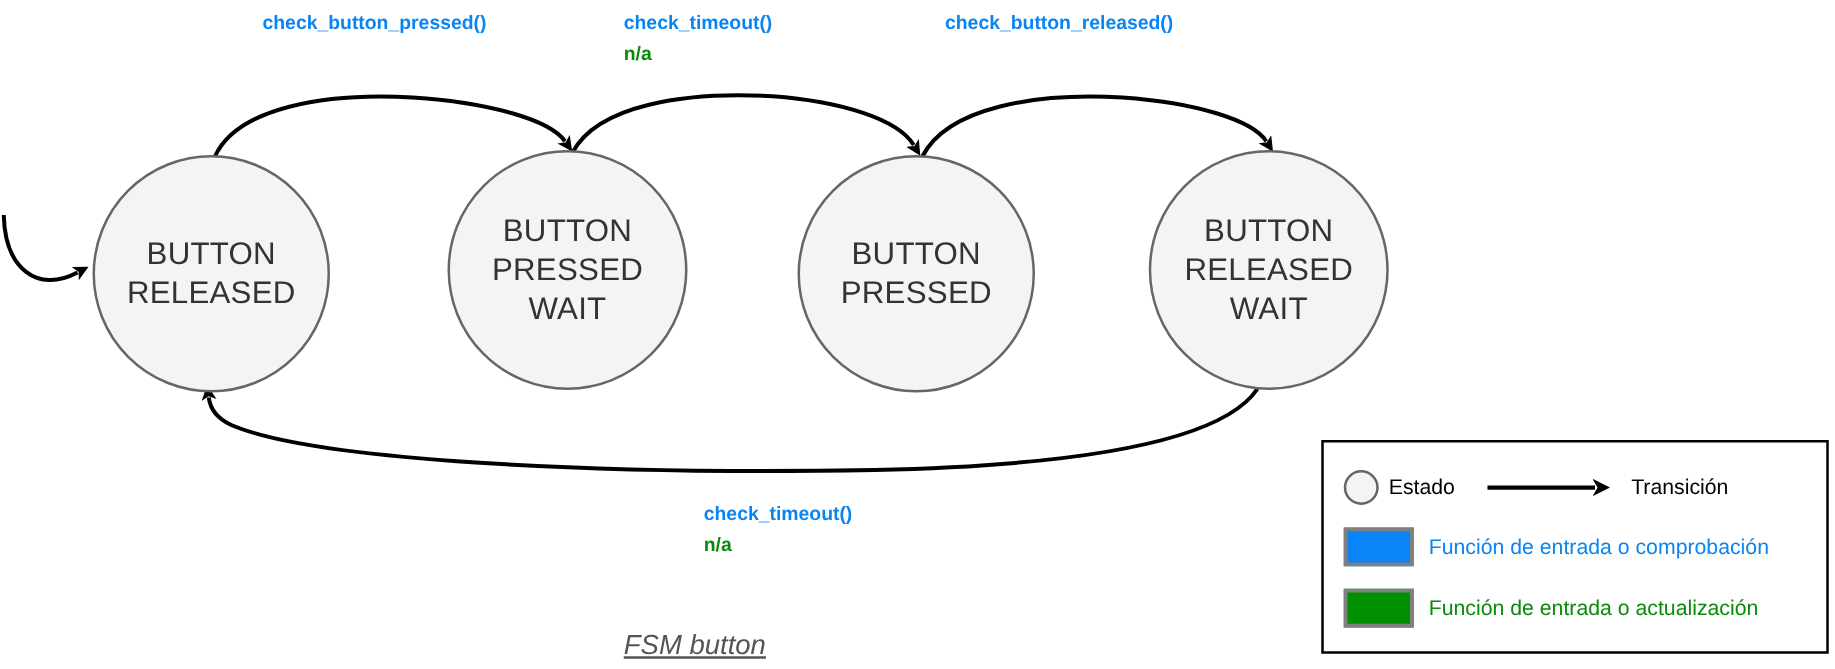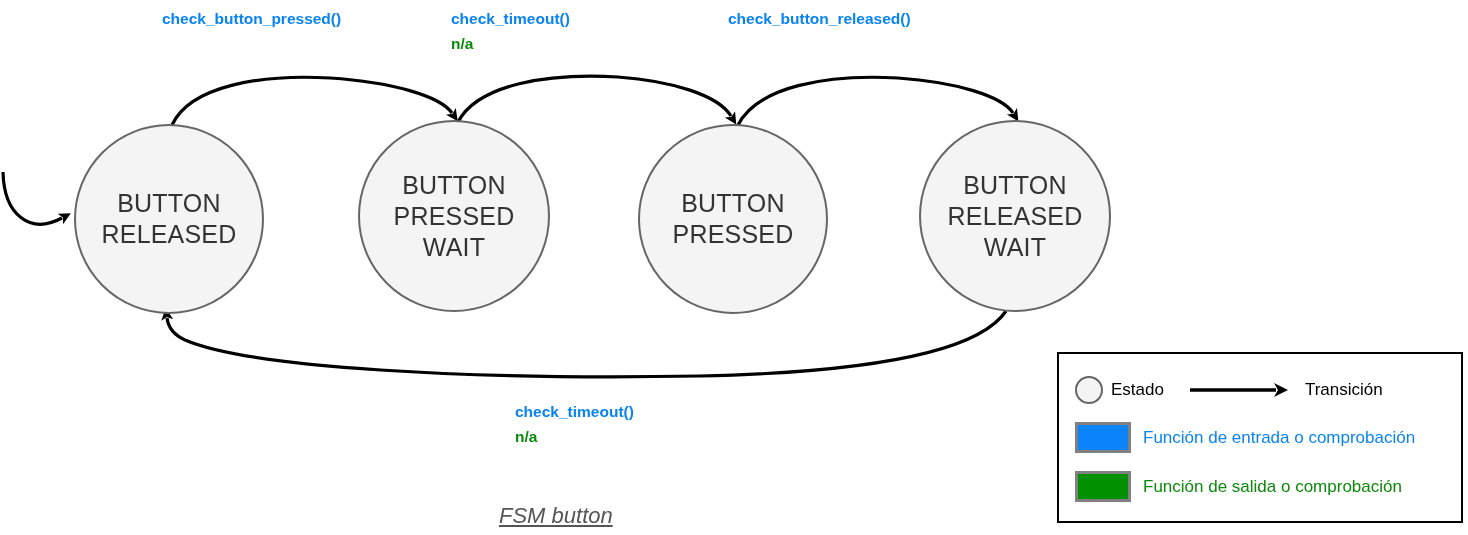--- a/index.html
+++ b/index.html
@@ -53,20 +53,21 @@
   }
 
   
   .trans-label {
     position: absolute;
     font-size: 15.5px;
     font-weight: bold;
     line-height: 25px;
     white-space: nowrap;
     font-family: "Liberation Sans", sans-serif;
+    margin-left: 48px;
   }
   .cond { color: #0a84f0; display: block; }
   .act  { color: #0a8a0a; display: block; }
 
   
   .diagram-title {
     position: absolute;
     font-size: 22px;
     font-style: italic;
     text-decoration: underline;
@@ -206,21 +207,21 @@
 
     <div class="trans-label" style="left:162px; top:6px;">
       <span class="cond">check_button_pressed()</span>
     </div>
 
     <div class="trans-label" style="left:451px; top:6px;">
       <span class="cond">check_timeout()</span>
       <span class="act">n/a</span>
     </div>
 
-    <div class="trans-label" style="left:728px; top:6px;">
+    <div class="trans-label" style="left:708px; top:6px;">
       <span class="cond">check_button_released()</span>
     </div>
 
     <div class="trans-label" style="left:515px; top:399px;">
       <span class="cond">check_timeout()</span>
       <span class="act">n/a</span>
     </div>
   </div>
 
   <div class="diagram-title" style="left:499px; top:503px;text-align:right;">FSM button</div>
@@ -241,17 +242,17 @@
             <path d="M0,0 L14,7 L0,14 L4,7 Z" fill="#000000"></path>
           </marker>
         </defs>
         <line x1="2" y1="9" x2="88" y2="9" stroke="#000000" stroke-width="3.4" marker-end="url(#legendArrow)"></line>
       </svg>
       <span class="legend-text-arrow">Transición</span>
     </div>
 
     <div class="legend-row legend-row-3">
       <span class="legend-swatch legend-swatch-green"></span>
-      <span class="legend-label-green">Función de salida o comprobación</span>
+      <span class="legend-label-green">Función de entrada o actualización</span>
     </div>
   </div>
 
 </div>
 
 </body></html>

